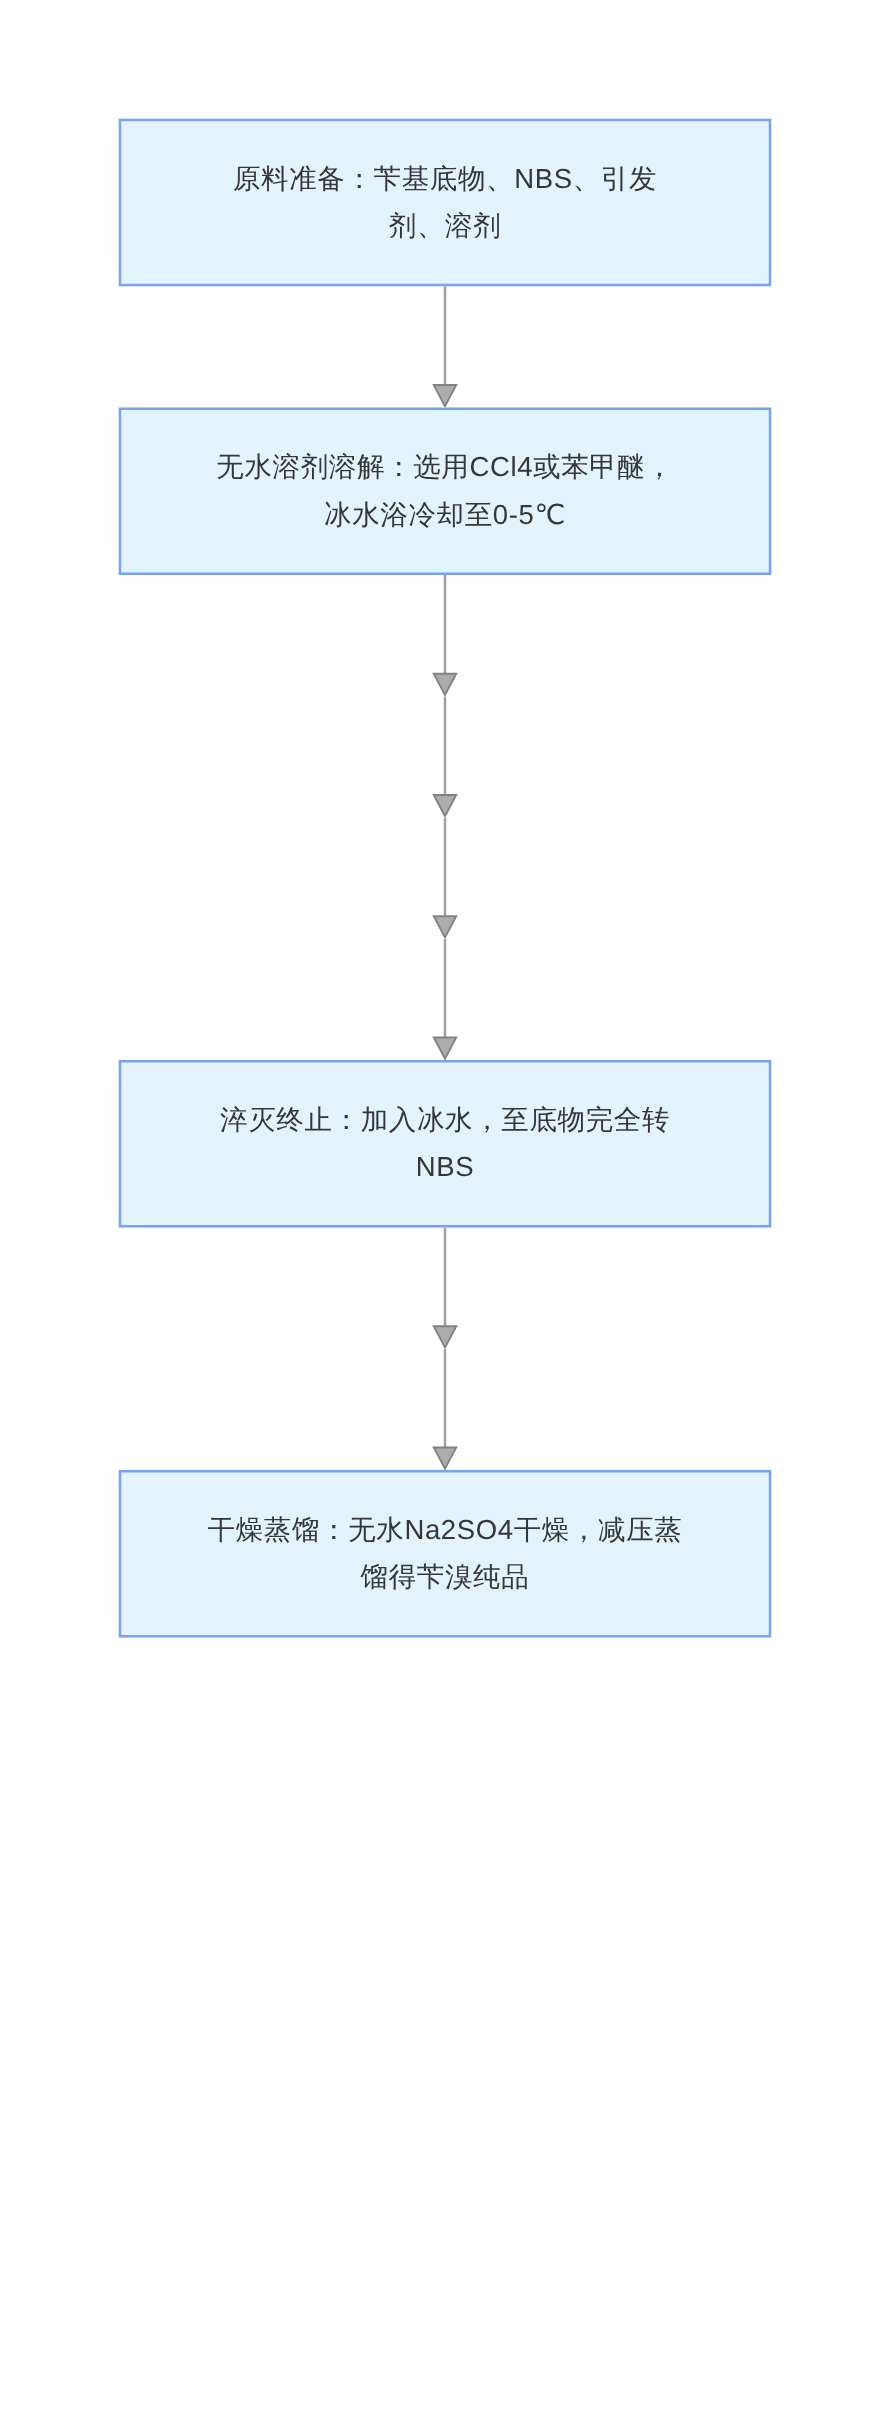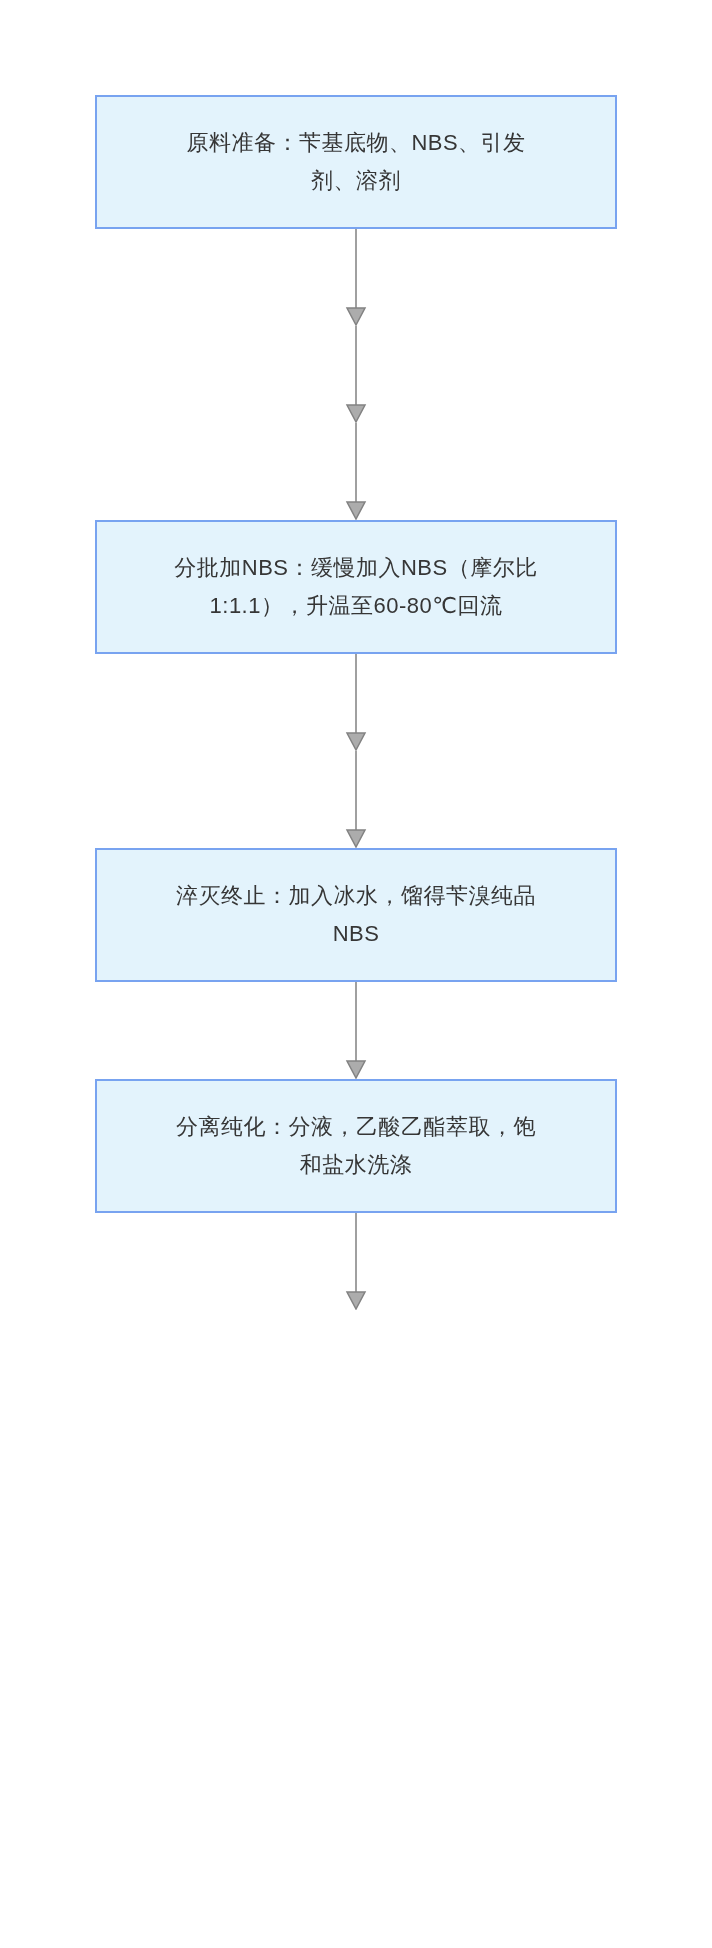--- a/index.html
+++ b/index.html
@@ -49,62 +49,62 @@
   <div class="node">
     <div class="node-label">原料准备：苄基底物、NBS、引发
 剂、溶剂</div>
   </div>
 
   <svg class="connector" viewBox="0 0 22 97" xmlns="http://www.w3.org/2000/svg">
     <line x1="11" y1="0" x2="11" y2="80" stroke="var(--arrow-line)" stroke-width="2"></line>
     <polygon points="2,79 20,79 11,96" fill="var(--arrow-fill)" stroke="var(--arrow-stroke)" stroke-width="1.5"></polygon>
   </svg>
 
+  <div class="node">
+    <div class="node-label">无水溶剂溶解：选用CCl4或苯甲醚，
+冰水浴冷却至0-5℃</div>
+  </div>
+
+  <svg class="connector" viewBox="0 0 22 97" xmlns="http://www.w3.org/2000/svg">
+    <line x1="11" y1="0" x2="11" y2="80" stroke="var(--arrow-line)" stroke-width="2"></line>
+    <polygon points="2,79 20,79 11,96" fill="var(--arrow-fill)" stroke="var(--arrow-stroke)" stroke-width="1.5"></polygon>
+  </svg>
+
+
+  <svg class="connector" viewBox="0 0 22 97" xmlns="http://www.w3.org/2000/svg">
+    <line x1="11" y1="0" x2="11" y2="80" stroke="var(--arrow-line)" stroke-width="2"></line>
+    <polygon points="2,79 20,79 11,96" fill="var(--arrow-fill)" stroke="var(--arrow-stroke)" stroke-width="1.5"></polygon>
+  </svg>
+
 
   <svg class="connector" viewBox="0 0 22 97" xmlns="http://www.w3.org/2000/svg">
     <line x1="11" y1="0" x2="11" y2="80" stroke="var(--arrow-line)" stroke-width="2"></line>
     <polygon points="2,79 20,79 11,96" fill="var(--arrow-fill)" stroke="var(--arrow-stroke)" stroke-width="1.5"></polygon>
   </svg>
 
 
   <svg class="connector" viewBox="0 0 22 97" xmlns="http://www.w3.org/2000/svg">
     <line x1="11" y1="0" x2="11" y2="80" stroke="var(--arrow-line)" stroke-width="2"></line>
     <polygon points="2,79 20,79 11,96" fill="var(--arrow-fill)" stroke="var(--arrow-stroke)" stroke-width="1.5"></polygon>
   </svg>
 
   <div class="node">
-    <div class="node-label">分批加NBS：缓慢加入NBS（摩尔比
-1:1.1），升温至60-80℃回流</div>
+    <div class="node-label">淬灭终止：加入冰水，至底物完全转
+NBS</div>
   </div>
 
   <svg class="connector" viewBox="0 0 22 97" xmlns="http://www.w3.org/2000/svg">
     <line x1="11" y1="0" x2="11" y2="80" stroke="var(--arrow-line)" stroke-width="2"></line>
     <polygon points="2,79 20,79 11,96" fill="var(--arrow-fill)" stroke="var(--arrow-stroke)" stroke-width="1.5"></polygon>
   </svg>
 
 
   <svg class="connector" viewBox="0 0 22 97" xmlns="http://www.w3.org/2000/svg">
     <line x1="11" y1="0" x2="11" y2="80" stroke="var(--arrow-line)" stroke-width="2"></line>
     <polygon points="2,79 20,79 11,96" fill="var(--arrow-fill)" stroke="var(--arrow-stroke)" stroke-width="1.5"></polygon>
   </svg>
 
   <div class="node">
-    <div class="node-label">淬灭终止：加入冰水，馏得苄溴纯品
-NBS</div>
+    <div class="node-label">干燥蒸馏：无水Na2SO4干燥，减压蒸
+馏得苄溴纯品</div>
   </div>
-
-  <svg class="connector" viewBox="0 0 22 97" xmlns="http://www.w3.org/2000/svg">
-    <line x1="11" y1="0" x2="11" y2="80" stroke="var(--arrow-line)" stroke-width="2"></line>
-    <polygon points="2,79 20,79 11,96" fill="var(--arrow-fill)" stroke="var(--arrow-stroke)" stroke-width="1.5"></polygon>
-  </svg>
-
-  <div class="node">
-    <div class="node-label">分离纯化：分液，乙酸乙酯萃取，饱
-和盐水洗涤</div>
-  </div>
-
-  <svg class="connector" viewBox="0 0 22 97" xmlns="http://www.w3.org/2000/svg">
-    <line x1="11" y1="0" x2="11" y2="80" stroke="var(--arrow-line)" stroke-width="2"></line>
-    <polygon points="2,79 20,79 11,96" fill="var(--arrow-fill)" stroke="var(--arrow-stroke)" stroke-width="1.5"></polygon>
-  </svg>
-
 </div>
 </div>
 
 </body></html>

